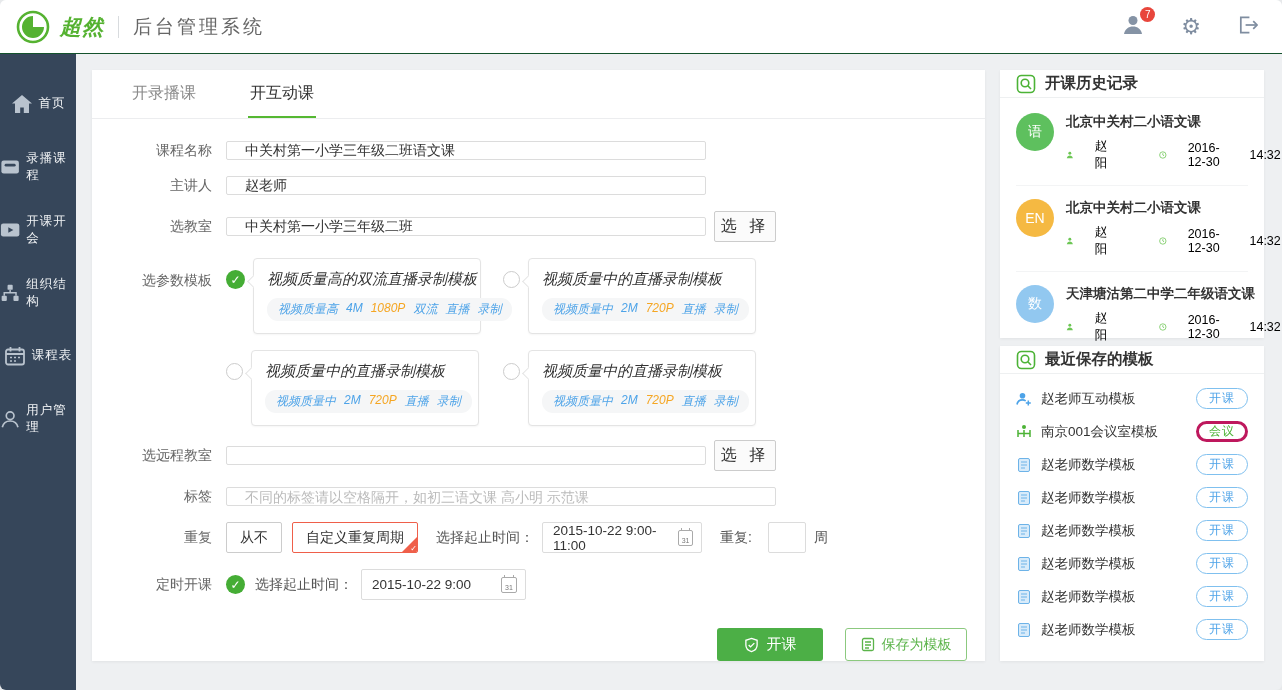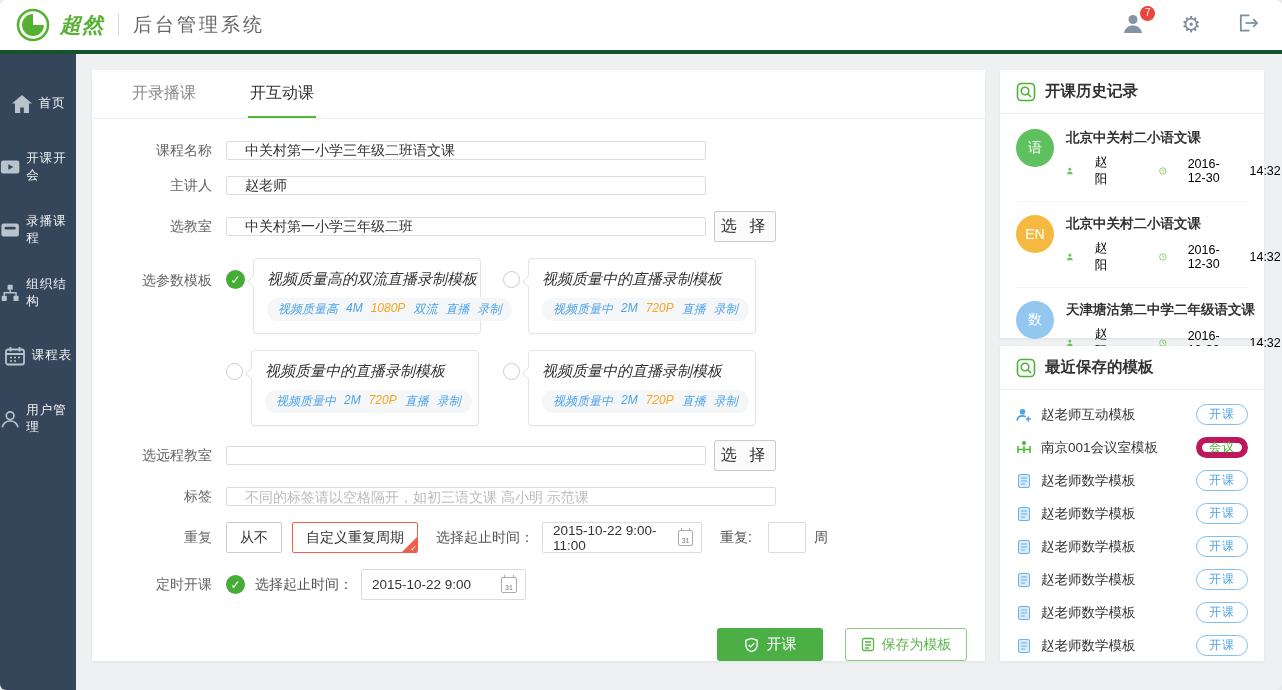--- a/index.html
+++ b/index.html
@@ -1,21 +1,21 @@
 <!DOCTYPE html>
 <html><head>
 <meta charset="utf-8">
 <style>
   * { margin:0; padding:0; box-sizing:border-box; }
   html,body { width:1282px; height:690px; }
   body { font-family:"Liberation Sans", sans-serif; background:#e7e9eb; }
   .screen { position:relative; width:1282px; height:690px; background:#eef0f2; border-radius:6px; overflow:hidden; }
 
   
-  .app-header { position:absolute; top:0; left:0; right:0; height:54px; background:#fff; border-bottom:4px solid #14532d; display:flex; align-items:center; padding:0 24px 0 16px; z-index:5;justify-content:space-between; }
+  .app-header { position:absolute; top:0; left:0; right:0; height:54px; background:#fff; border-bottom:1px solid #14532d; display:flex; align-items:center; padding:0 24px 0 16px; z-index:5;justify-content:space-between; }
   .logo { width:34px; height:34px; margin-right:10px; }
   .brand { color:#55b231; font-size:21px; font-weight:bold; font-style:italic; letter-spacing:1px; }
   .hdr-divider { width:1px; height:22px; background:#d8dbde; margin:0 14px; }
   .app-title { color:#666; font-size:19px; letter-spacing:3px; }
   .hdr-right { margin-left:auto; display:flex; align-items:center; gap:36px; }
   .hdr-icon { position:relative; cursor:pointer; color:#7f8da0; font-size:22px; line-height:1; }
   .badge { position:absolute; top:-7px; right:-10px; min-width:15px; height:15px; background:#e8463c; color:#fff; font-size:10px; border-radius:8px; display:flex; align-items:center; justify-content:center; padding:0 3px; }
 
   
   .sidebar { position:absolute; left:0; top:54px; bottom:0; width:76px; background:#36465a; display:flex; flex-direction:column; padding-top:18px; }
@@ -64,40 +64,40 @@
 
   
   .actions { display:flex; justify-content:flex-end; gap:22px; margin:28px 18px 0 0; }
   .btn-start { width:106px; height:33px; background:#4caf46; border:none; border-radius:3px; color:#fff; font-size:15px; display:flex; align-items:center; justify-content:center; gap:8px; cursor:pointer; font-family:inherit; }
   .btn-save { width:122px; height:33px; background:#fff; border:1px solid #8cc97f; border-radius:3px; color:#5bb44a; font-size:14px; display:flex; align-items:center; justify-content:center; gap:7px; cursor:pointer; font-family:inherit; }
 
   
   .panel { position:absolute; left:1000px; width:264px; background:#fff; box-shadow:0 1px 3px rgba(0,0,0,0.06); }
   .panel-history { top:70px; height:268px; }
   .panel-templates { top:346px; height:315px; }
-  .panel-head { display:flex; align-items:center; gap:9px; padding:11px 16px; border-bottom:1px solid #eef0f1; }
+  .panel-head { display:flex; align-items:center; gap:9px; padding:3px 16px; border-bottom:1px solid #eef0f1; }
   .panel-title { font-size:15.5px; color:#333; font-weight:bold; }
 
   .hist-list { padding:2px 16px 0; }
   .hist-item { display:flex; gap:12px; padding:13px 0; border-bottom:1px solid #f3f4f5; cursor:pointer; }
   .hist-item:last-child { border-bottom:none; }
   .hist-badge { width:38px; height:38px; border-radius:50%; color:#fff; font-size:14px; display:flex; align-items:center; justify-content:center; flex-shrink:0; }
   .badge-c0 { background:#5ec05e; }
   .badge-c1 { background:#f5b942; }
   .badge-c2 { background:#92c8f0; }
   .hist-name { font-size:13.5px; color:#333; font-weight:bold; margin-bottom:7px; white-space:nowrap; }
   .hist-meta { display:flex; align-items:center; gap:21px; font-size:12.5px; color:#000000; }
   .hist-meta .gap { width:10px; }
 
   .tpl-list { padding:8px 16px 0; }
   .tpl-row { display:flex; align-items:center; height:33px; gap:9px; }
   .tpl-name { flex:1; font-size:13.5px; color:#333; white-space:nowrap; overflow:hidden; }
   .pill { width:52px; height:21px; border-radius:11px; font-size:12px; display:flex; align-items:center; justify-content:center; cursor:pointer; background:#fff; letter-spacing:1px; }
   .pill-blue { border:1px solid #7fc0ef; color:#4da3e8; }
-  .pill-green { border:6px solid #be185d; color:#4cb336;text-align:right; }
+  .pill-green { border:3px solid #be185d; color:#4cb336;text-align:right; }
 </style>
 </head>
 <body>
 
 <div class="screen">
 
   <div class="app-header">
     <svg class="logo" viewBox="0 0 34 34">
       <circle cx="17" cy="17" r="15" fill="none" stroke="#55b231" stroke-width="2.6"></circle>
       <path d="M17 6 a11 11 0 1 0 11 11 L17 17 Z" fill="#55b231"></path>
@@ -127,31 +127,31 @@
 
   <div class="sidebar">
     <div class="side-item">
       <svg width="22" height="20" viewBox="0 0 22 20">
           <path d="M11 1L1 9.5h3v9.5h5.2v-5.6h3.6v5.6H18V9.5h3z" fill="#b9c3ce"></path>
         </svg>
       <span>首页</span>
     </div>
     <div class="side-item">
       <svg width="22" height="18" viewBox="0 0 22 18">
+          <rect x="1.5" y="2" width="19" height="14" rx="2.5" fill="#b9c3ce"></rect>
+          <rect x="5" y="5.5" width="12" height="3" rx="1.5" fill="#36465a"></rect>
+        </svg>
+      <span>录播课程</span>
+    </div>
+    <div class="side-item">
+      <svg width="22" height="18" viewBox="0 0 22 18">
           <rect x="1" y="2" width="20" height="14" rx="2.5" fill="#b9c3ce"></rect>
           <path d="M9 6l5.5 3L9 12z" fill="#36465a"></path>
         </svg>
       <span>开课开会</span>
-    </div>
-    <div class="side-item">
-      <svg width="22" height="18" viewBox="0 0 22 18">
-          <rect x="1.5" y="2" width="19" height="14" rx="2.5" fill="#b9c3ce"></rect>
-          <rect x="5" y="5.5" width="12" height="3" rx="1.5" fill="#36465a"></rect>
-        </svg>
-      <span>录播课程</span>
     </div>
     <div class="side-item">
       <svg width="22" height="20" viewBox="0 0 22 20">
           <rect x="8.2" y="1" width="5.6" height="5.6" rx="1" fill="#b9c3ce"></rect>
           <rect x="1.8" y="13" width="5.6" height="5.6" rx="1" fill="#b9c3ce"></rect>
           <rect x="14.6" y="13" width="5.6" height="5.6" rx="1" fill="#b9c3ce"></rect>
           <path d="M11 6.6v3.2M4.6 13v-3.2h12.8V13" fill="none" stroke="#b9c3ce" stroke-width="1.6"></path>
         </svg>
       <span>组织结构</span>
     </div>

